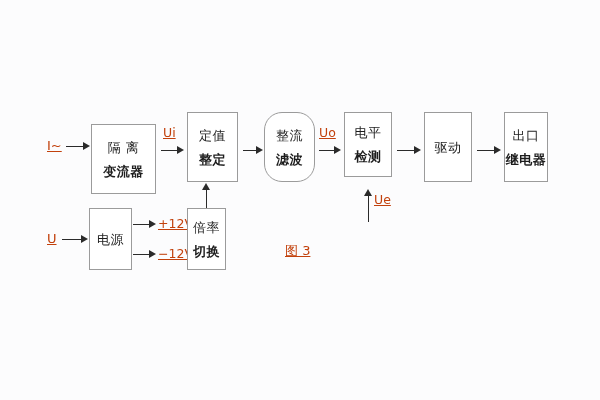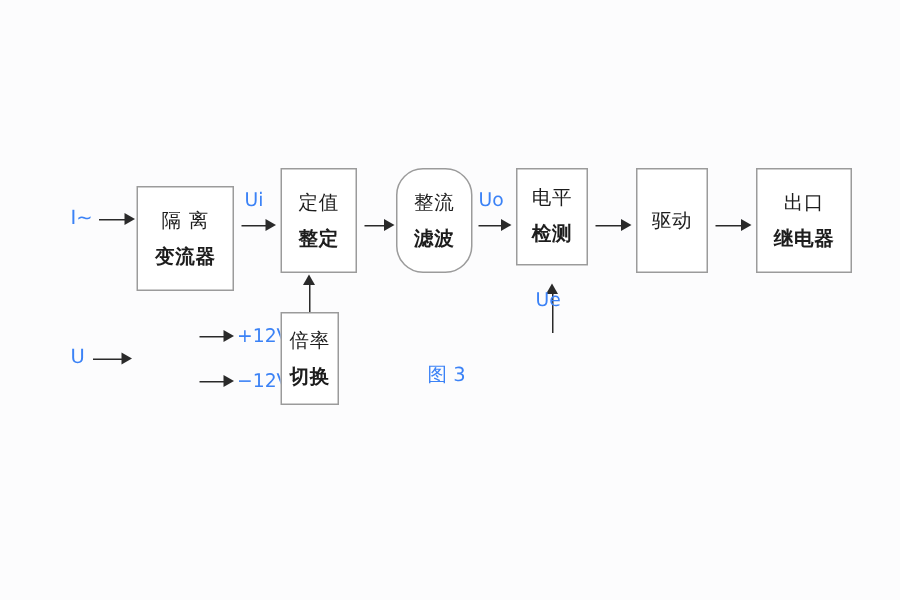--- a/index.html
+++ b/index.html
@@ -37,22 +37,23 @@
     color: #1d1d1d;
   }
   .box .ln + .ln { margin-top: 11px; font-weight: bold; }
   .box.one-line .ln { font-size: 13px; text-align: center; }
 
   
   .lbl {
     position: absolute;
     font-size: 12.5px;
     white-space: nowrap;
-    color: #3b82f6;
+    color: #c2410c;
     line-height: 1;
+    text-decoration: underline;
   }
   .lbl.cjk { font-size: 13px; }
 
   
   .hline {
     position: absolute;
     height: 0;
     border-top: 1.4px solid #2a2a2a;
   }
   .vline {
@@ -119,46 +120,49 @@
   <div class="hline" style="left:397px; top:150px; width:18px;"></div>
   <div class="arrow-r" style="left:414px; top:146px;"></div>
 
   <div class="box one-line" style="left:424px; top:112px; width:48px; height:70px;">
     <span class="ln">驱动</span>
   </div>
 
   <div class="hline" style="left:477px; top:150px; width:18px;"></div>
   <div class="arrow-r" style="left:494px; top:146px;"></div>
 
-  <div class="box" style="left:504px; top:112px; width:64px; height:70px;">
+  <div class="box" style="left:504px; top:112px; width:44px; height:70px;">
     <span class="ln">出口</span>
     <span class="ln">继电器</span>
   </div>
 
   <div class="lbl" style="left:47px; top:232px; font-size:13px;">U</div>
   <div class="hline" style="left:62px; top:239px; width:20px;"></div>
   <div class="arrow-r" style="left:81px; top:235px;"></div>
 
+  <div class="box one-line" style="left:89px; top:208px; width:43px; height:62px;">
+    <span class="ln">电源</span>
+  </div>
 
   <div class="hline" style="left:133px; top:224px; width:17px;"></div>
   <div class="arrow-r" style="left:149px; top:220px;"></div>
   <div class="lbl" style="left:158px; top:218px;">+12V</div>
 
   <div class="hline" style="left:133px; top:254px; width:17px;"></div>
   <div class="arrow-r" style="left:149px; top:250px;"></div>
   <div class="lbl" style="left:158px; top:248px;">−12V</div>
 
   <div class="box" style="left:187px; top:208px; width:39px; height:62px;text-align:right;">
     <span class="ln">倍率</span>
     <span class="ln">切换</span>
   </div>
 
   <div class="vline" style="left:206px; top:190px; height:18px;"></div>
   <div class="arrow-u" style="left:202px; top:183px;"></div>
 
   <div class="vline" style="left:368px; top:196px; height:26px;"></div>
   <div class="arrow-u" style="left:364px; top:189px;"></div>
-  <div class="lbl" style="left:357px; top:194px;">Ue</div>
+  <div class="lbl" style="left:374px; top:194px;">Ue</div>
 
 
   <div class="lbl cjk" style="left:285px; top:244px;">图 3</div>
 
 </div>
 
 </body></html>

